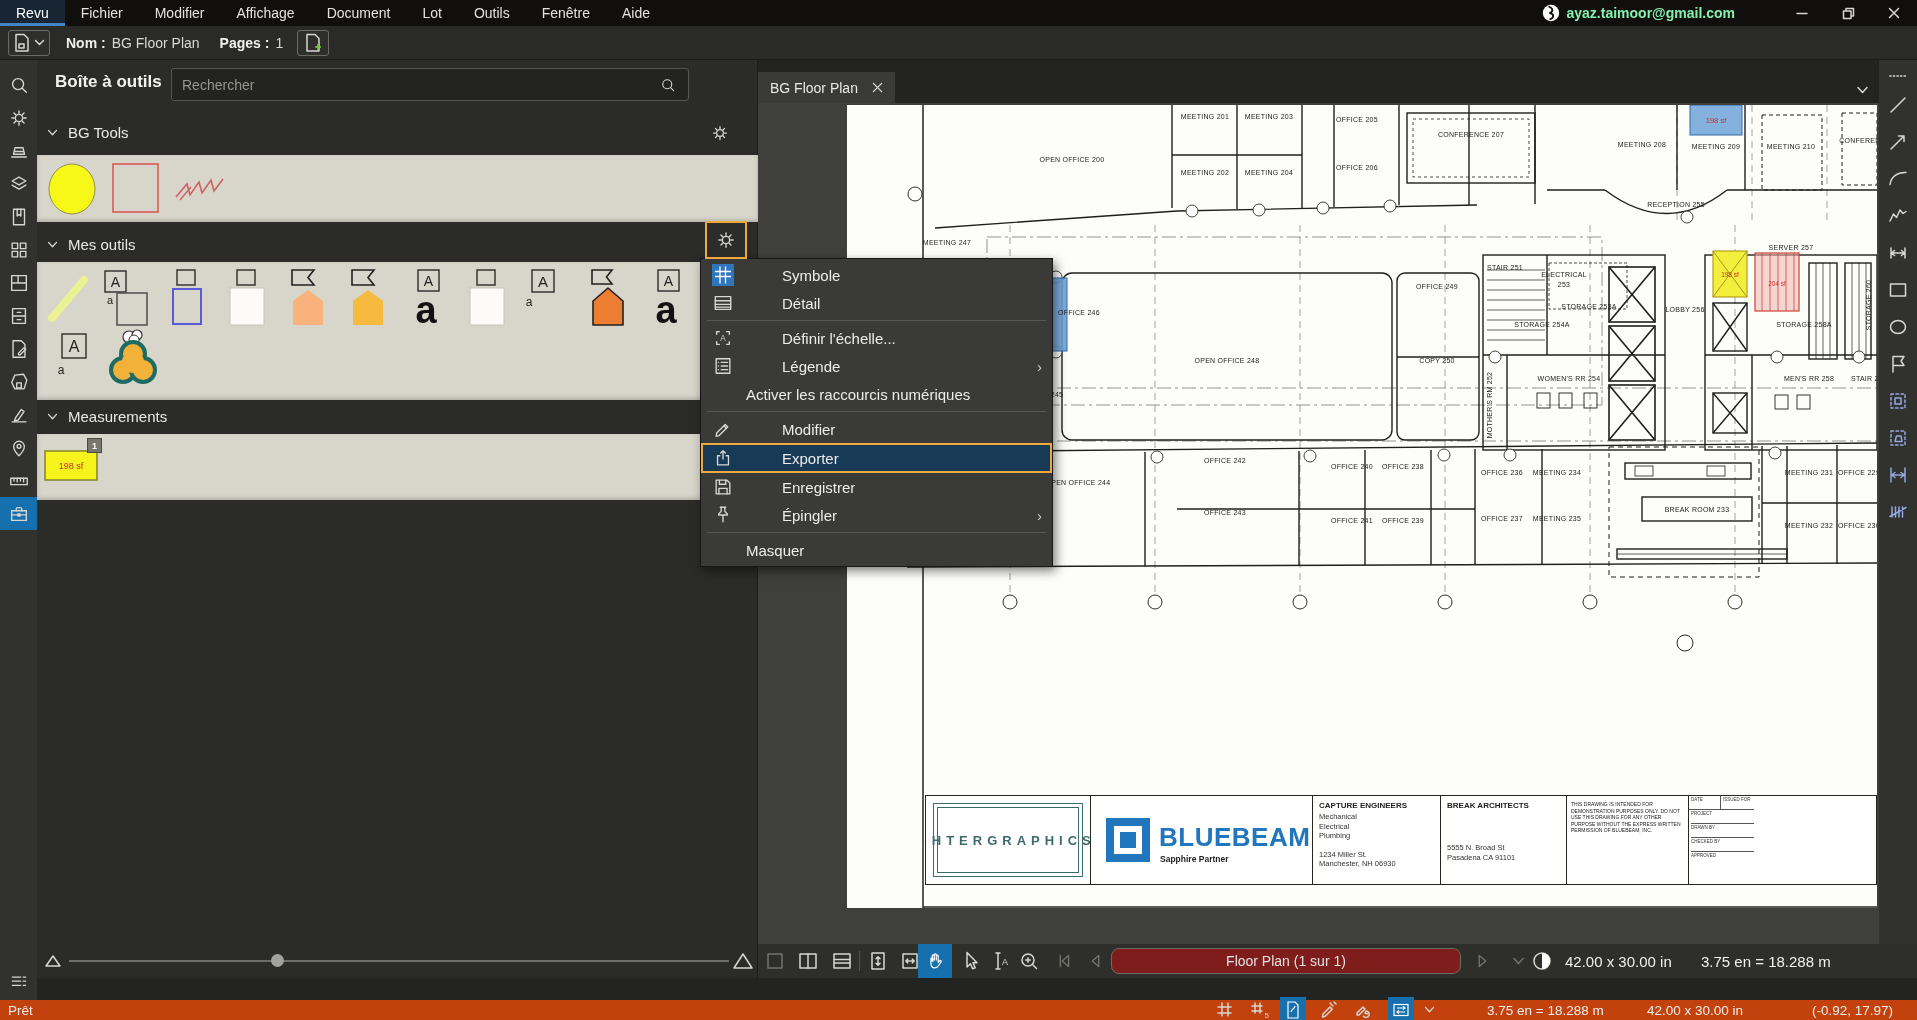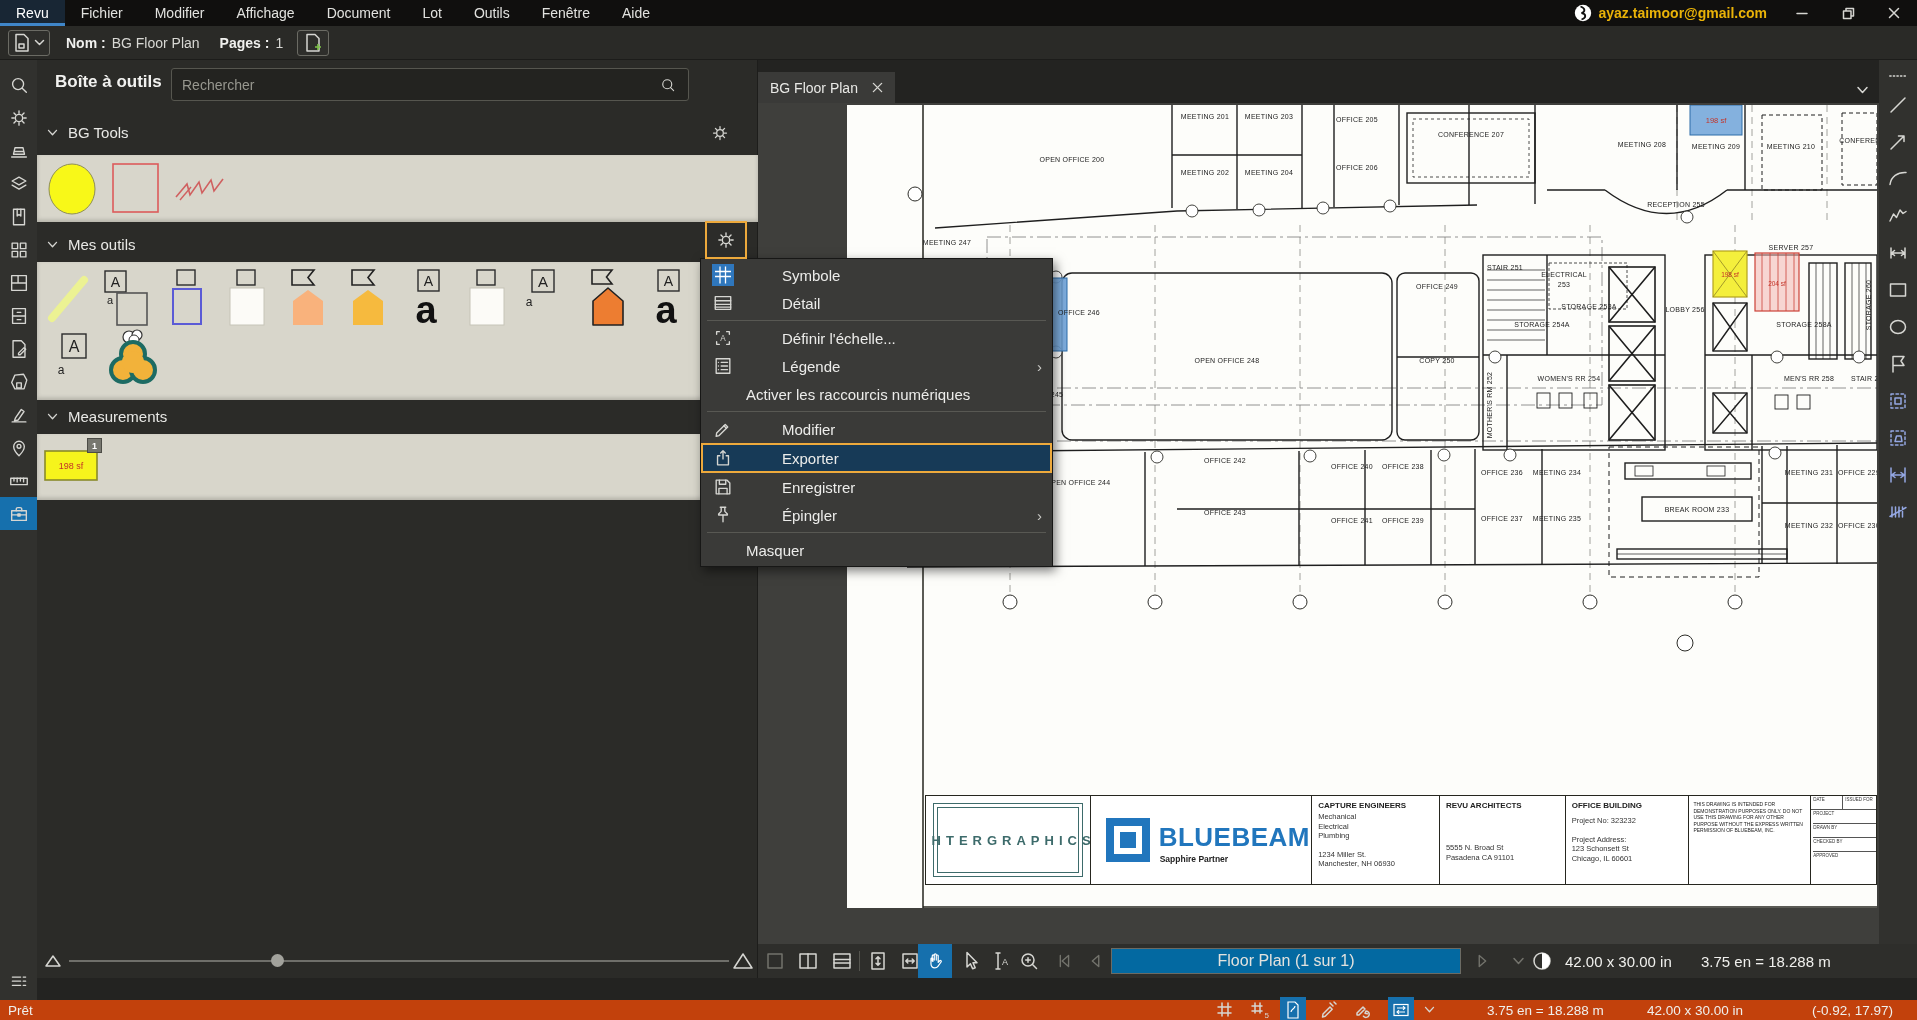--- a/index.html
+++ b/index.html
@@ -8,21 +8,21 @@
   .abs{position:absolute;}
   svg{display:block;}
   .ic{stroke:#d6d6d2;fill:none;stroke-width:1.5;stroke-linecap:round;stroke-linejoin:round;}
   .ic-dim{stroke:#73736c;fill:none;stroke-width:1.5;stroke-linecap:round;stroke-linejoin:round;}
 
   
   #menubar{left:0;top:0;width:1917px;height:26px;background:#100f0e;display:flex;align-items:stretch;z-index:50;}
   .menu-item{color:#e2e2df;font-size:14px;line-height:26px;padding:0 16px;cursor:default;}
   .menu-item.active{background:#182634;border-bottom:3px solid #3f86c9;color:#fff;}
   #menubar-right{margin-left:auto;display:flex;align-items:center;}
-  #account{display:flex;align-items:center;gap:7px;color:#eab308;font-size:14px;font-weight:bold;margin-right:12px;}
+  #account{display:flex;align-items:center;gap:7px;color:#86efac;font-size:14px;font-weight:bold;margin-right:44px;}
   .winbtn{width:46px;height:26px;display:flex;align-items:center;justify-content:center;}
 
   
   #filebar{left:0;top:26px;width:1917px;height:34px;background:#2a2a27;display:flex;align-items:center;
     border-bottom:1px solid #1c1c1a;z-index:40;}
   .fb-btn{height:26px;border:1px solid #6b6b64;border-radius:3px;display:flex;align-items:center;
     padding:0 4px;gap:3px;margin-left:8px;background:#2e2e2b;}
   #filebar .lbl{color:#f0f0ee;font-size:14px;font-weight:bold;}
   #filebar .val{color:#d8d8d4;font-size:14px;font-weight:normal;}
 
@@ -74,22 +74,22 @@
   
   #titleblock{position:absolute;left:78px;top:690px;width:952px;height:90px;border:1.5px solid #26261f;
     display:flex;background:#fff;color:#222;}
   .tb-col{border-right:1px solid #26261f;height:100%;position:relative;overflow:hidden;}
   .tb-name{font-size:8px;font-weight:bold;margin:5px 0 2px 6px;}
   .tb-line{font-size:7.5px;margin-left:6px;line-height:9.5px;color:#333;}
 
   
   #navbar{left:758px;top:944px;width:1159px;height:34px;background:#2e2e2b;z-index:25;}
   .nv{position:absolute;top:5px;width:24px;height:24px;display:flex;align-items:center;justify-content:center;}
-  #page-field{position:absolute;left:353px;top:4px;width:350px;height:26px;border:1px solid #6b6b64;border-radius:0;
-    background:#0369a1;color:#e2e2de;font-size:16px;display:flex;align-items:center;justify-content:center;}
+  #page-field{position:absolute;left:353px;top:4px;width:350px;height:26px;border:1px solid #6b6b64;border-radius:8px;
+    background:#7f1d1d;color:#e2e2de;font-size:14px;display:flex;align-items:center;justify-content:center;}
   .nv-text{position:absolute;top:0;height:34px;display:flex;align-items:center;color:#f0f0ed;font-size:15px;}
 
   
   #status-filler{left:0;top:978px;width:1917px;height:22px;background:#232321;z-index:24;}
   #statusbar{left:0;top:1000px;width:1917px;height:20px;background:#c2410c;z-index:30;color:#e8e8e5;font-size:13px;}
   .st-ic{position:absolute;top:-3px;width:26px;height:26px;display:flex;align-items:center;justify-content:center;}
   .st-ic.on{background:#1670ad;}
   .st-text{position:absolute;top:0;height:20px;display:flex;align-items:center;font-size:13.5px;color:#efefec;}
 
   
@@ -627,30 +627,23 @@
       </div>
       <div class="tb-col" style="width:128px">
         <div class="tb-name">CAPTURE ENGINEERS</div>
         <div class="tb-line">Mechanical</div>
         <div class="tb-line">Electrical</div>
         <div class="tb-line">Plumbing</div>
         <div class="tb-line" style="margin-top:9px">1234 Miller St.</div>
         <div class="tb-line">Manchester, NH 06930</div>
       </div>
       <div class="tb-col" style="width:126px">
-        <div class="tb-name">REVU ARCHITECTS</div>
+        <div class="tb-name">BREAK ARCHITECTS</div>
         <div class="tb-line" style="margin-top:33px">5555 N. Broad St</div>
         <div class="tb-line">Pasadena CA 91101</div>
-      </div>
-      <div class="tb-col" style="width:124px">
-        <div class="tb-name">OFFICE BUILDING</div>
-        <div class="tb-line" style="margin-top:6px">Project No: 323232</div>
-        <div class="tb-line" style="margin-top:9px">Project Address:</div>
-        <div class="tb-line">123 Schonsett St</div>
-        <div class="tb-line">Chicago, IL 60601</div>
       </div>
       <div class="tb-col" style="width:122px">
         <div style="font-size:5px;line-height:6.5px;margin:5px 4px;color:#222">THIS DRAWING IS INTENDED FOR DEMONSTRATION PURPOSES ONLY. DO NOT USE THIS DRAWING FOR ANY OTHER PURPOSE WITHOUT THE EXPRESS WRITTEN PERMISSION OF BLUEBEAM, INC.</div>
       </div>
       <div class="tb-col" style="width:65px;border-right:none">
         <div style="display:flex;border-bottom:1px solid #555;height:14px">
           <div class="tinyfield" style="width:30px;border-right:1px solid #555">DATE</div>
           <div class="tinyfield">ISSUED FOR</div>
         </div>
         <div class="tinyfield" style="border-bottom:1px solid #555;height:14px">PROJECT</div>

